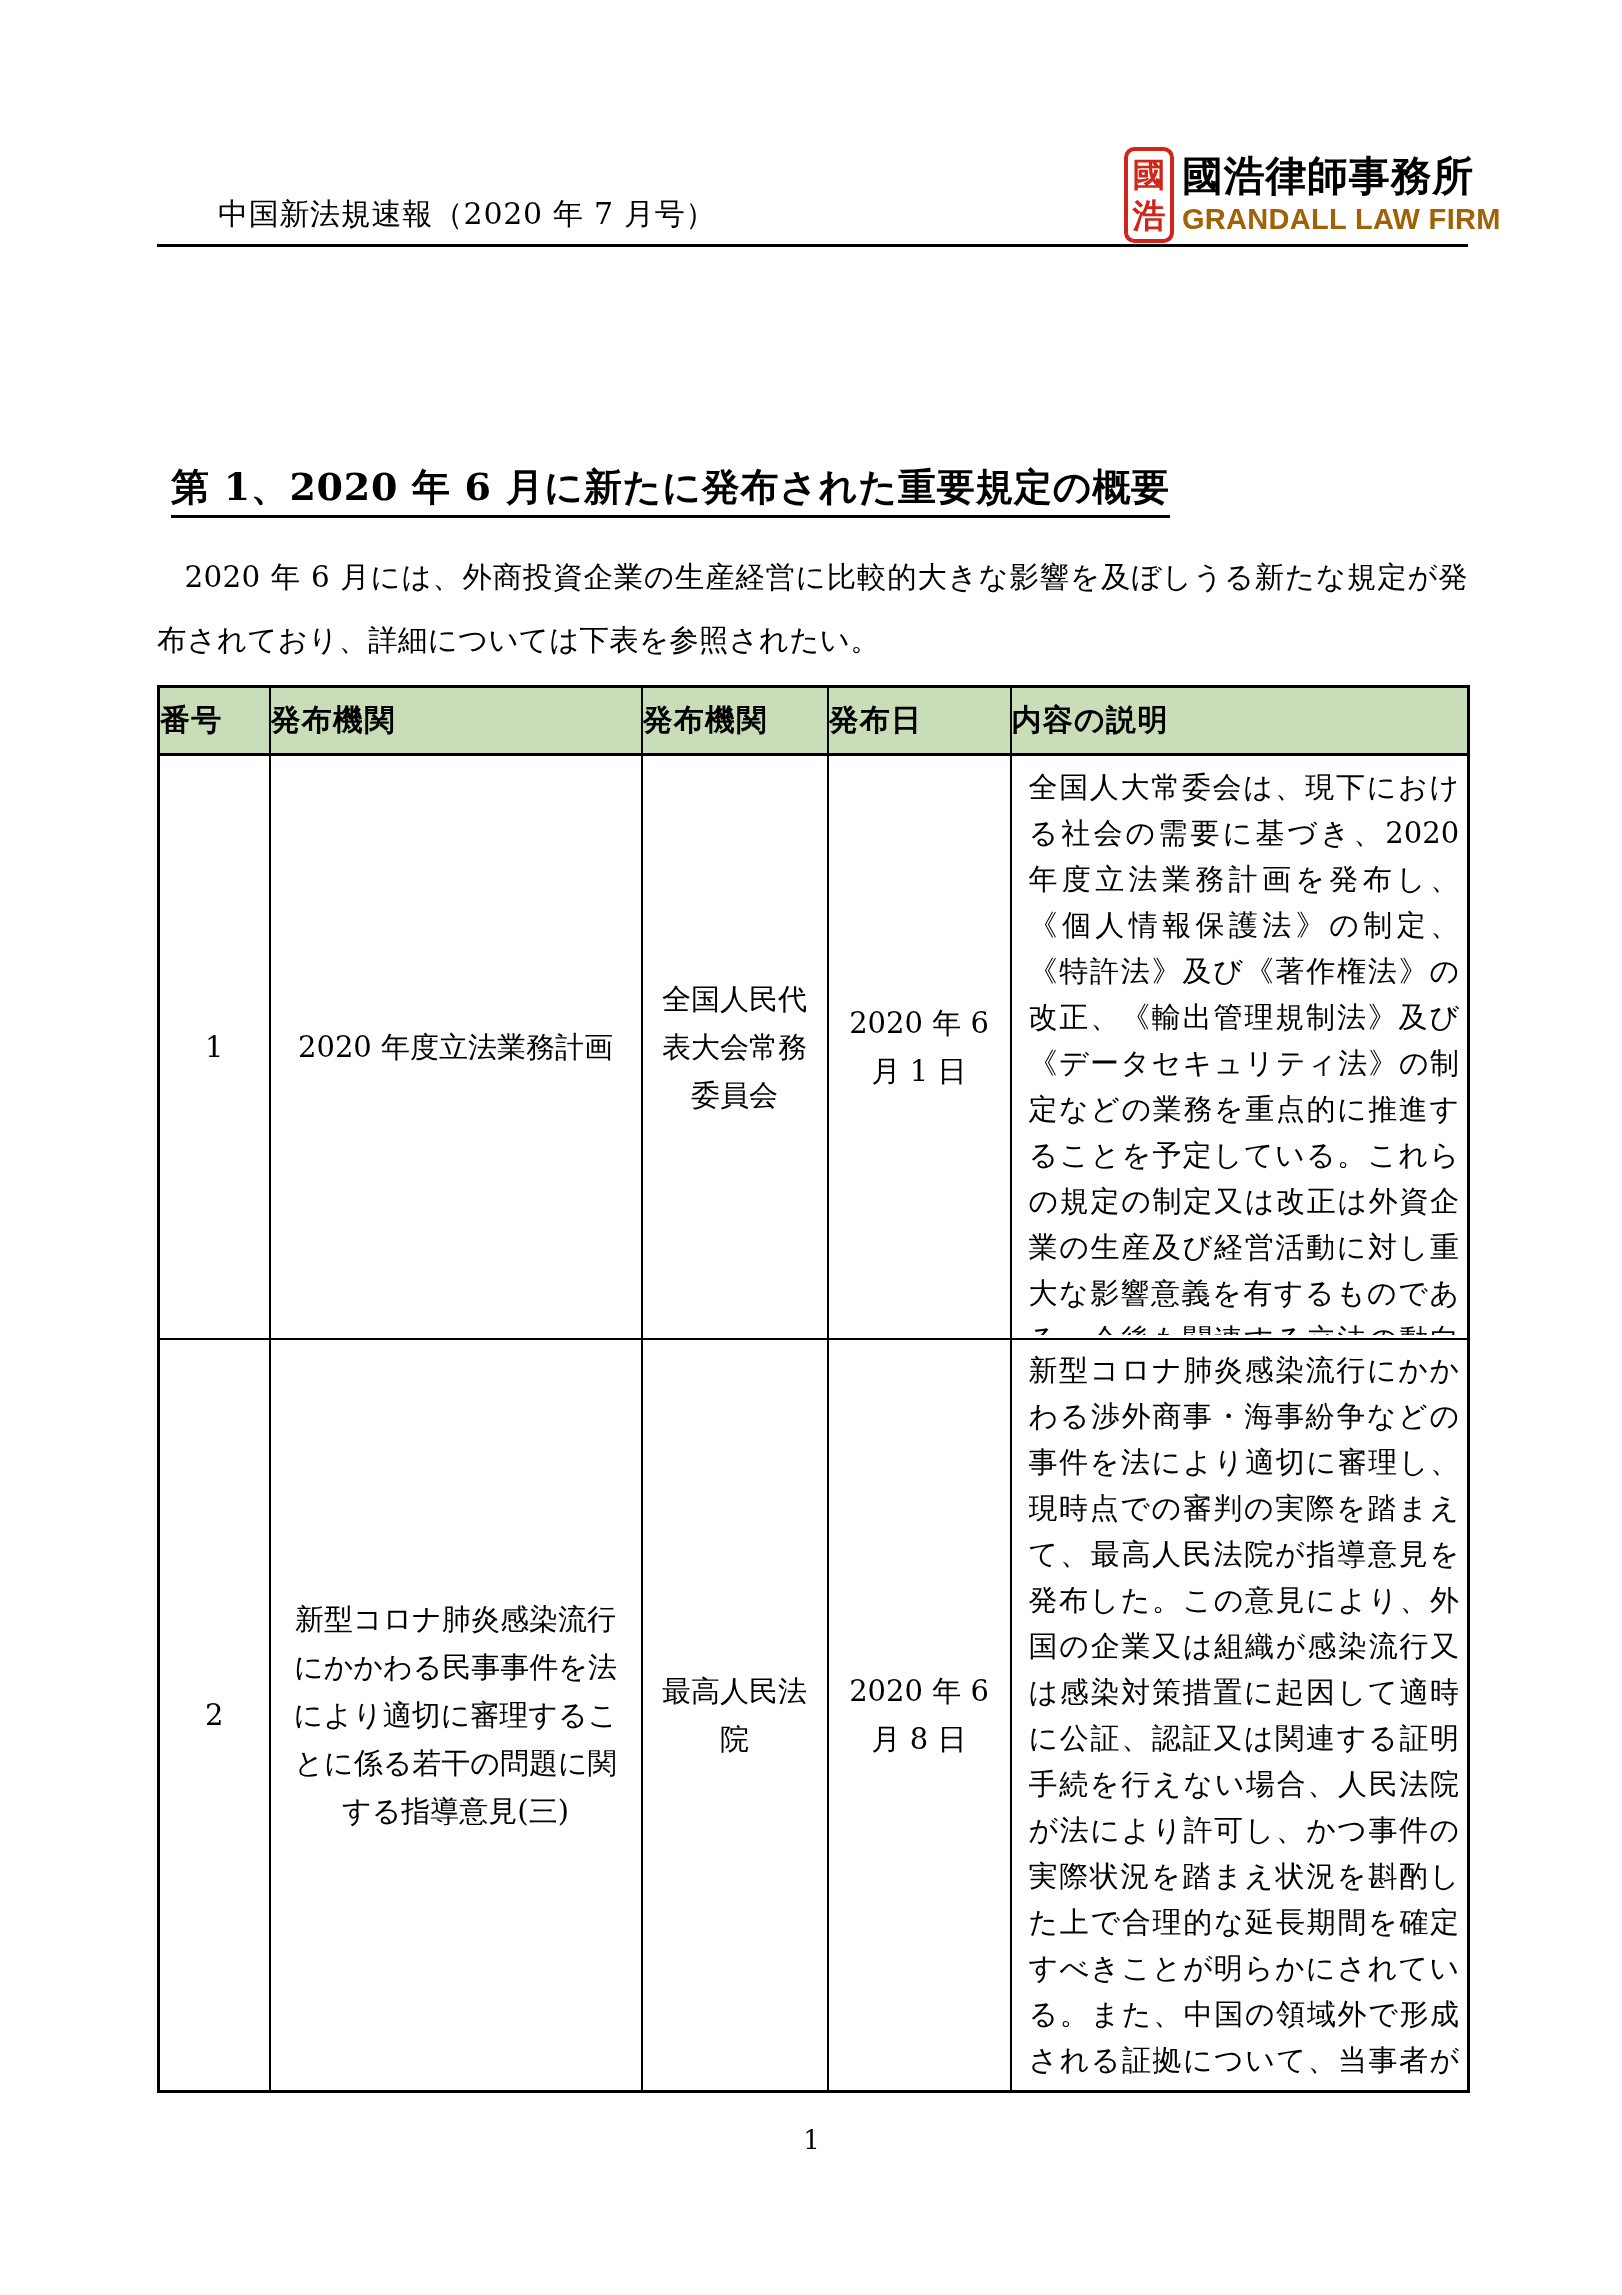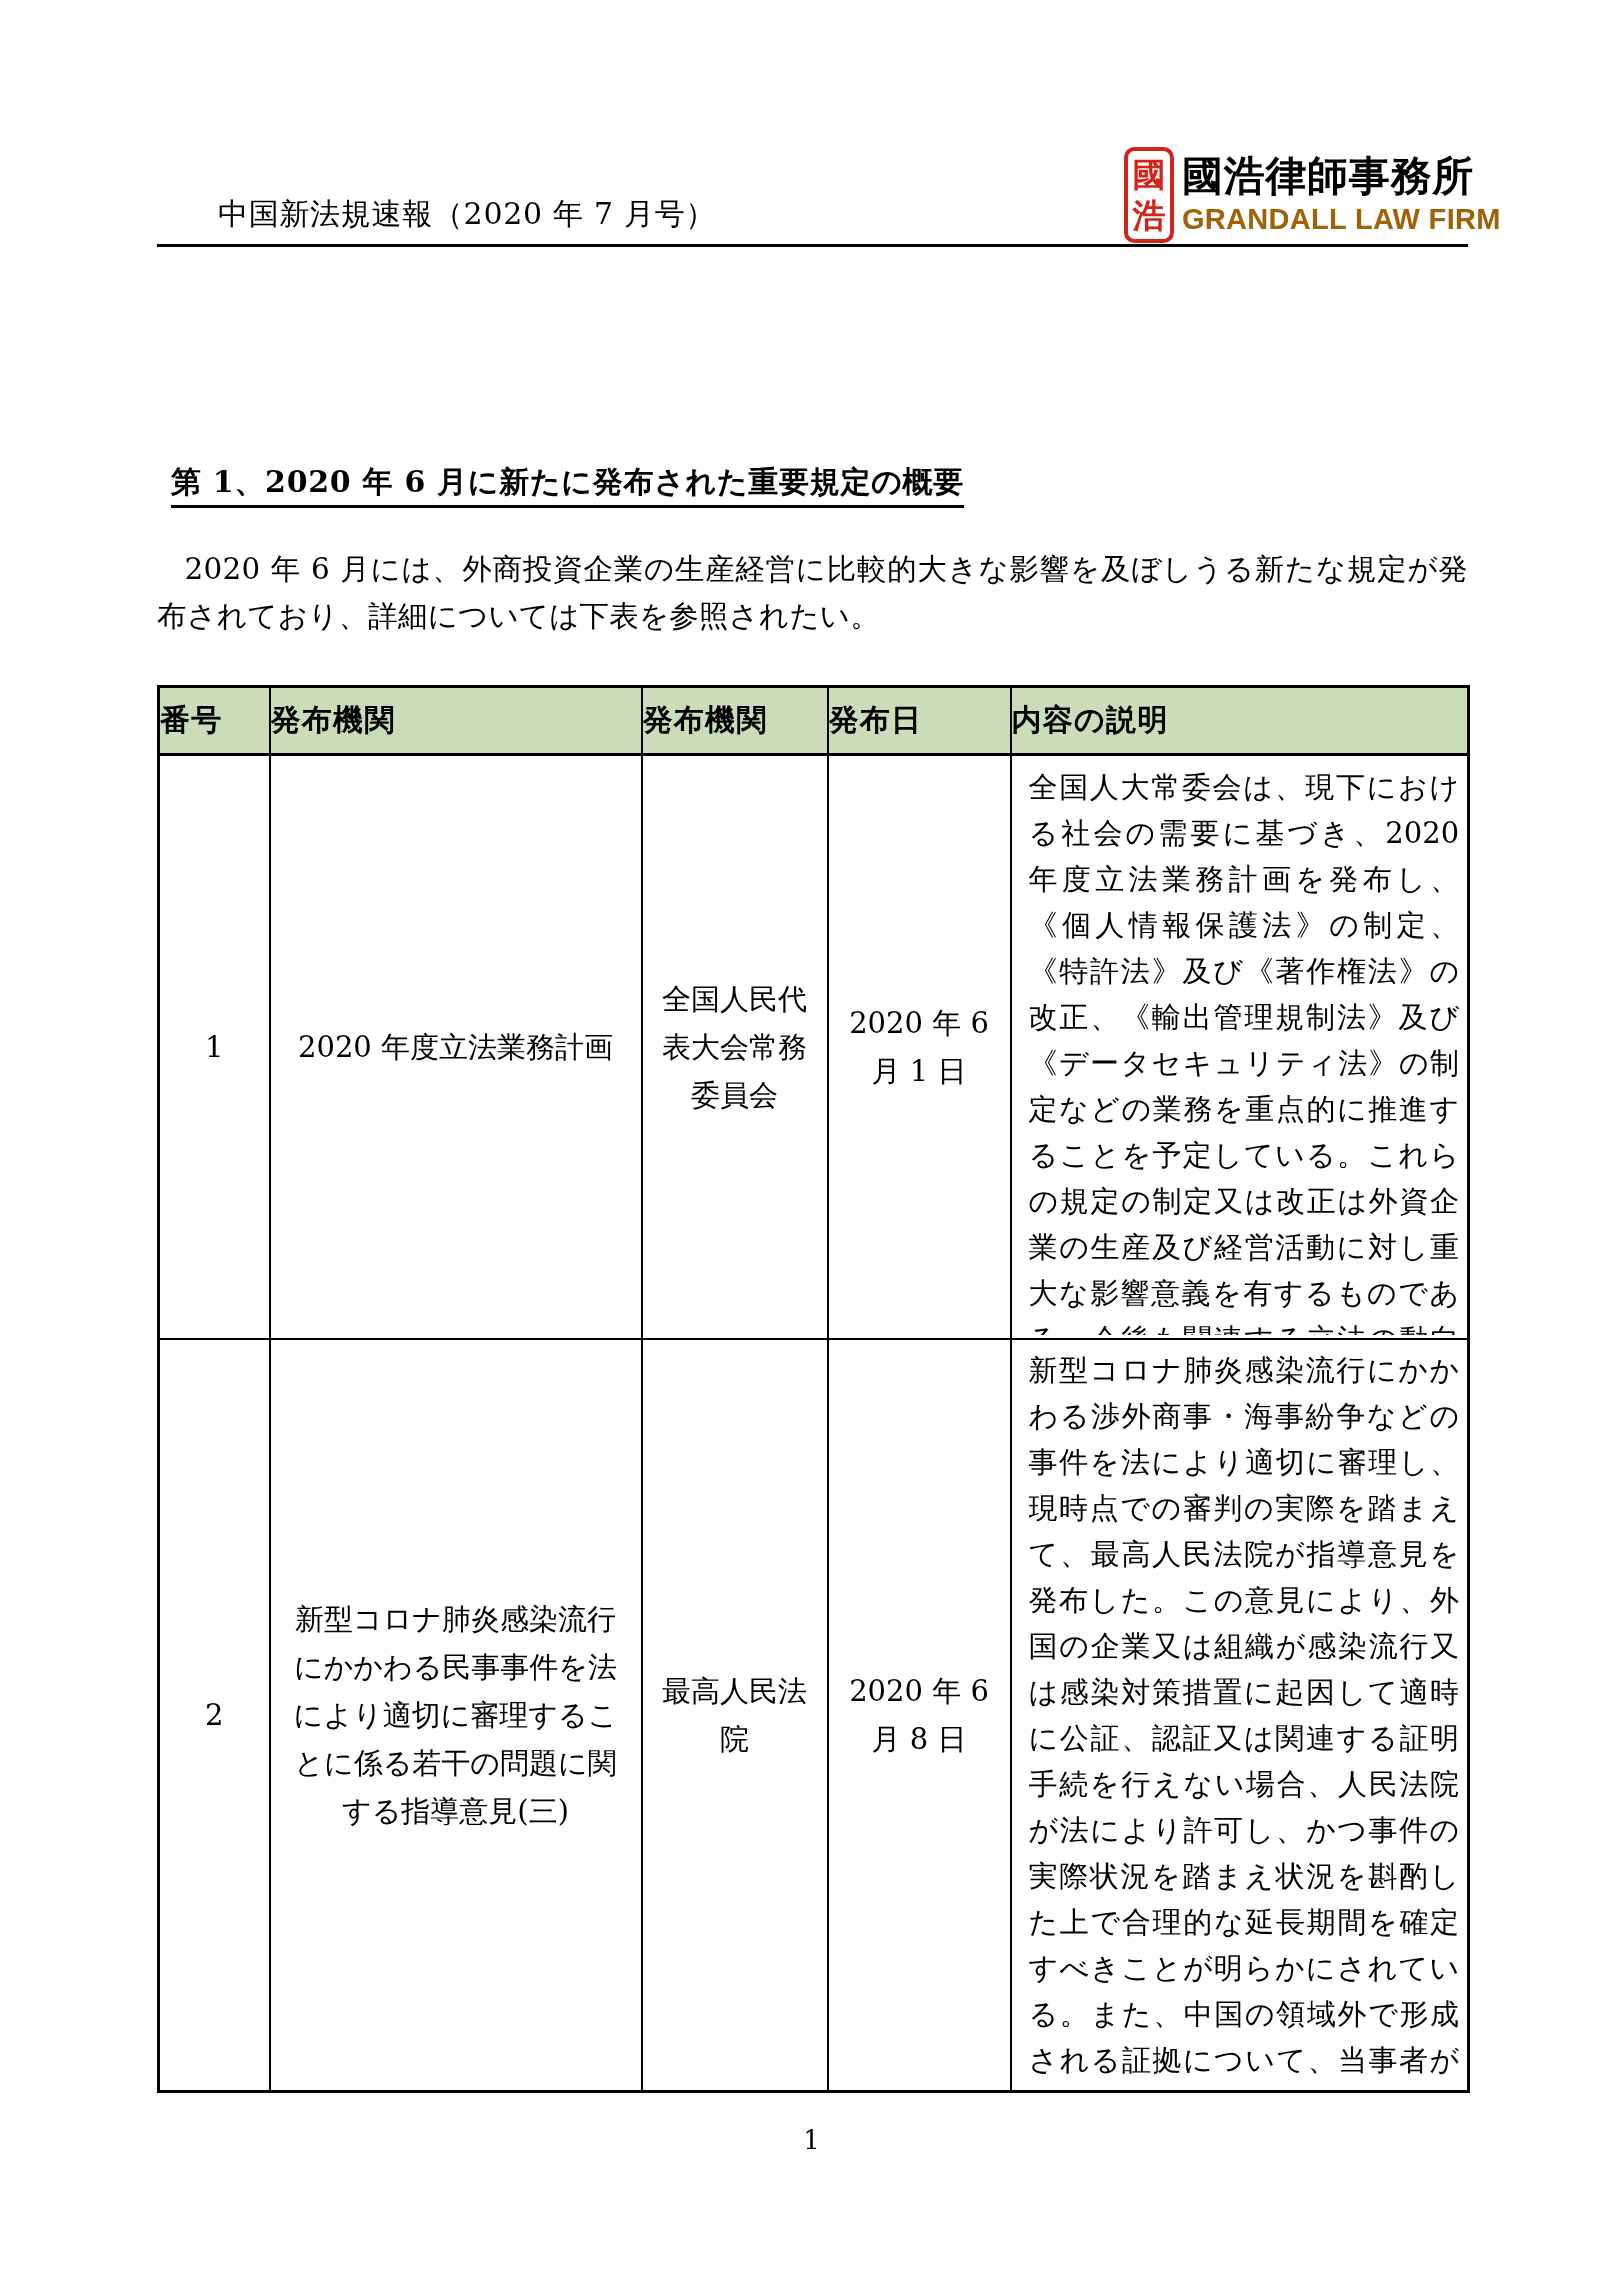--- a/index.html
+++ b/index.html
@@ -36,28 +36,28 @@
     font-size:29px;line-height:33px;font-weight:700;letter-spacing:0.3px;
     color:#a16207;white-space:nowrap;
   }
   
   .doc-title{
     position:absolute;left:0;top:343px;width:100%;
     text-align:center;font-size:39px;font-weight:bold;letter-spacing:1.3px;
   }
   .section-heading{
     position:absolute;left:171px;top:462px;
-    font-size:30px;font-weight:bold;letter-spacing:0.7px;
+    font-size:38px;font-weight:bold;letter-spacing:0.7px;
   }
   .section-heading .underline{
     border-bottom:3.3px solid #000;padding-bottom:5.9px;
   }
   .intro{
     position:absolute;left:157px;top:546px;width:1311px;
-    font-size:29.4px;line-height:47px;
+    font-size:29.4px;line-height:63px;
     text-align:justify;text-indent:27.5px;letter-spacing:0.3px;
   }
   
   .regs-table{
     position:absolute;left:157px;top:685px;width:1311px;
     border-collapse:collapse;table-layout:fixed;
     border:3.3px solid #000;
   }
   .regs-table th,.regs-table td{
     border:2px solid #000;

